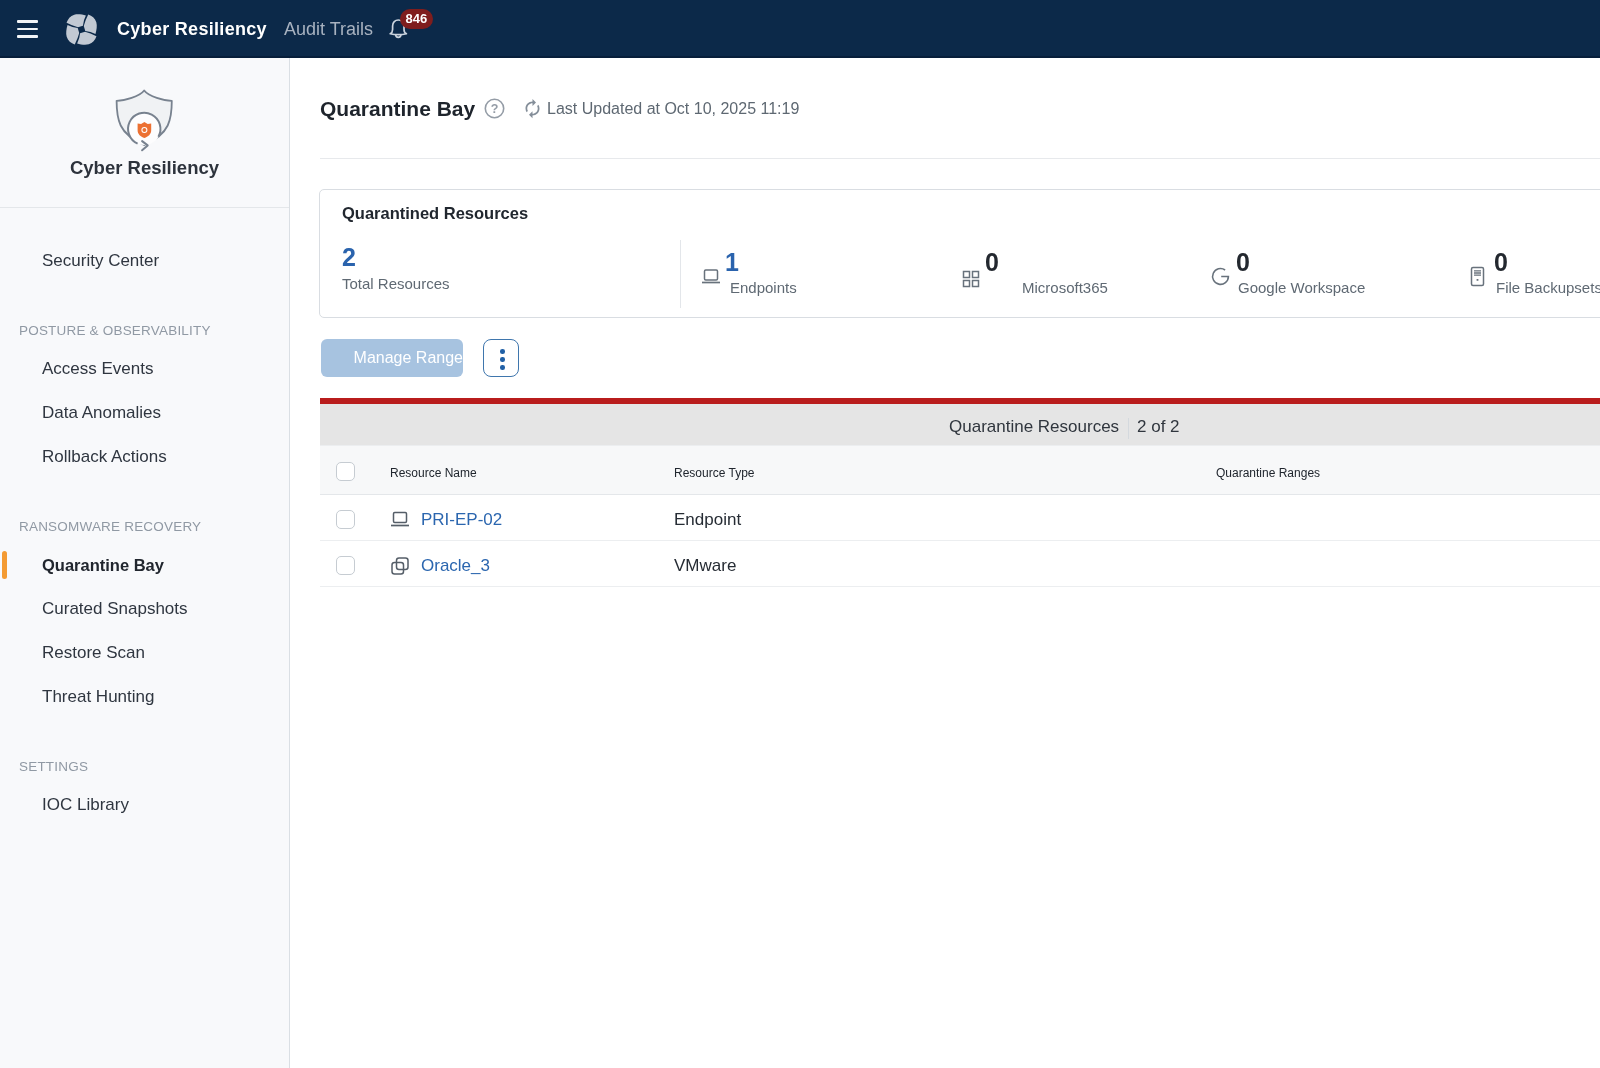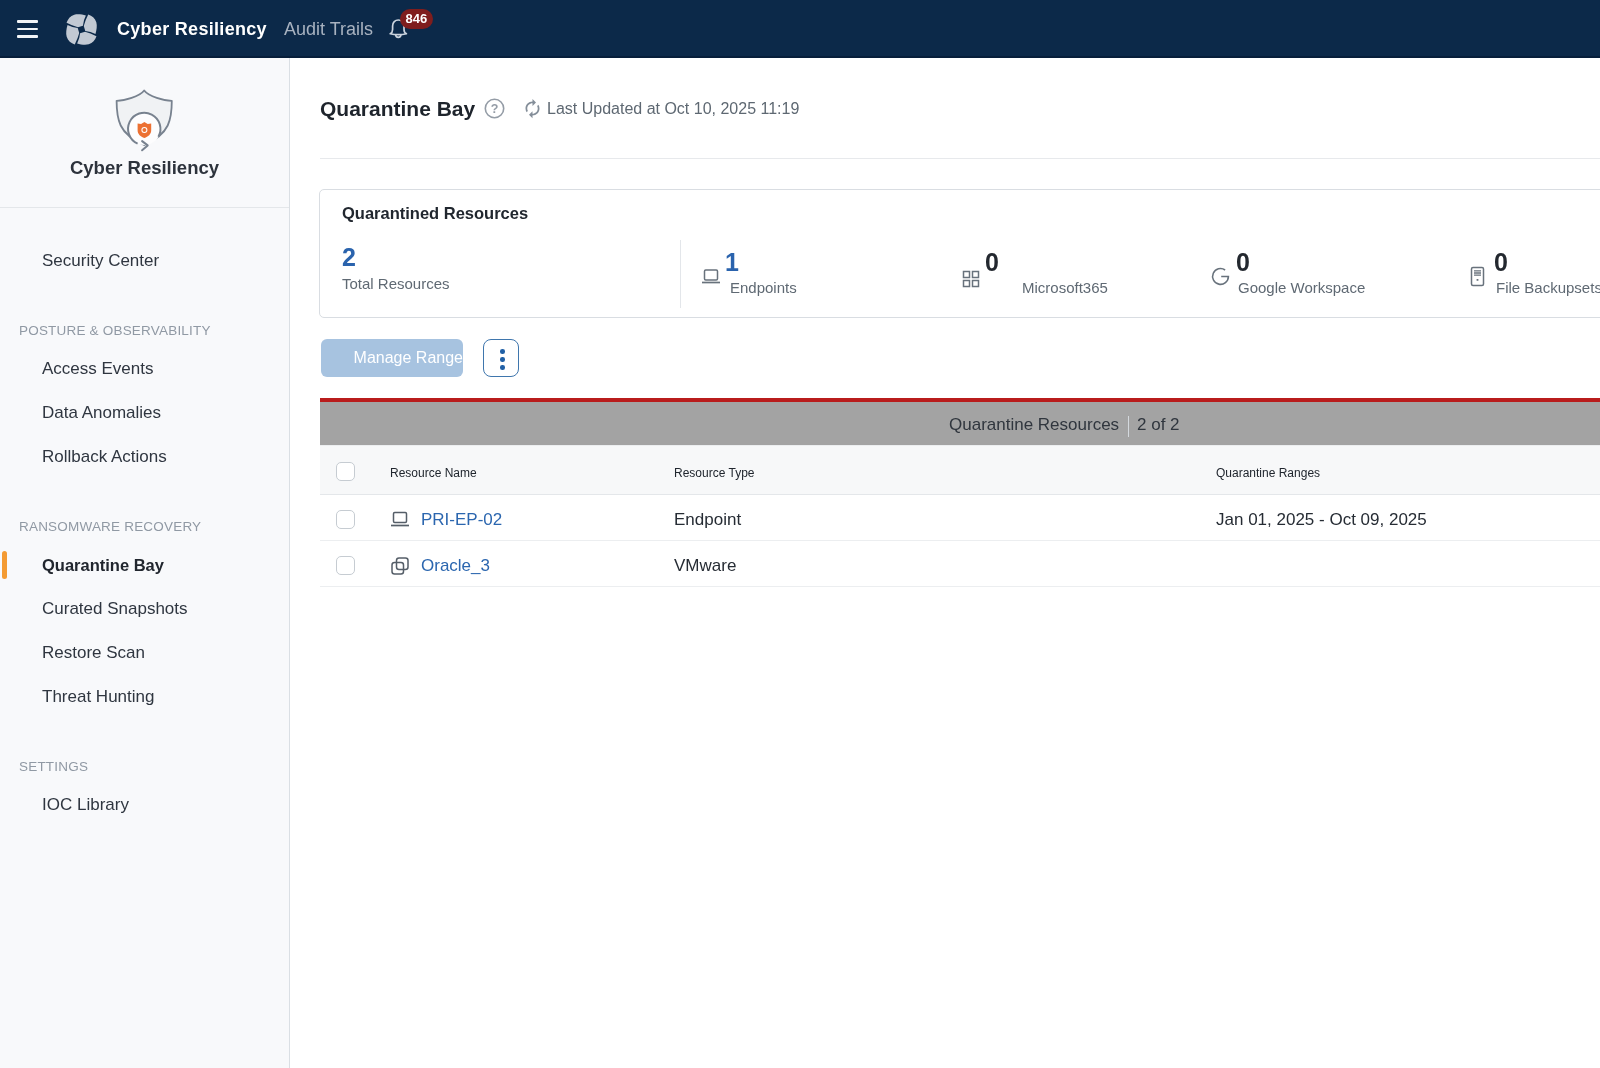--- a/index.html
+++ b/index.html
@@ -49,21 +49,21 @@
 .vdiv { position:absolute; left:360px; top:50px; width:1px; height:68px; background:#e3e6ea; }
 
 .btn-manage { position:absolute; left:30px; top:281px; width:142px; height:38px;
   background:#a7c3e0; border-radius:6px; color:#fff; font-size:16px;
   text-align:right; line-height:38px; }
 .btn-kebab { position:absolute; left:192px; top:281px; width:36px; height:38px;
   background:#fff; border:1px solid #3f76ad; border-radius:8px; }
 .btn-kebab span { position:absolute; left:16px; width:4.5px; height:4.5px; border-radius:50%; background:#2160a6; }
 
 .tblwrap { position:absolute; left:29px; top:340px; width:1280px; }
-.t-toolbar { height:48px; background:#a3a3a3; border-top:4px solid #b91c1c; border-bottom:1px solid #eceef0;
+.t-toolbar { height:48px; background:#e5e5e5; border-top:6px solid #b91c1c; border-bottom:1px solid #eceef0;
   position:relative; }
 .t-toolbar .lbl1 { position:absolute; left:629px; top:13px; font-size:17px; color:#30363e; }
 .t-toolbar .sep { position:absolute; left:808px; top:14px; width:1px; height:21px; background:#d4d9de; }
 .t-toolbar .lbl2 { position:absolute; left:817px; top:13px; font-size:17px; color:#30363e; }
 .t-head { height:49px; background:#f7f8f9; border-bottom:1px solid #e4e7ea; position:relative; }
 .t-row { height:46px; background:#fff; border-bottom:1px solid #eceef0; position:relative; }
 .cb { position:absolute; left:16px; top:50%; margin-top:-8px; width:19px; height:19px;
   background:#fff; border:1px solid #c6ccd2; border-radius:5px; }
 .c-name { position:absolute; left:70px; top:0; height:100%; padding-top:5px; display:flex; align-items:center; }
 .c-type { position:absolute; left:354px; top:0; height:100%; padding-top:5px; display:flex; align-items:center; font-size:17px; color:#262c34; }
@@ -192,21 +192,20 @@
     <div class="t-row">
       <div class="cb"></div>
       <div class="c-name">
         <svg class="rowic" width="20" height="18" viewBox="0 0 20 18" fill="none" stroke="#555e68" stroke-width="1.5">
           <rect x="3.5" y="1.5" width="13" height="10" rx="1.2"></rect>
           <path d="M1 14.5 H19" stroke-width="1.7"></path>
         </svg>
         <span class="link">PRI-EP-02</span>
       </div>
       <div class="c-type">Endpoint</div>
-      <div class="c-range">Jan 01, 2025 - Oct 09, 2025</div>
     </div>
     <div class="t-row">
       <div class="cb"></div>
       <div class="c-name">
         <svg class="rowic" width="20" height="20" viewBox="0 0 20 20" fill="none" stroke="#555e68" stroke-width="1.5">
           <rect x="2" y="6.5" width="11.5" height="11.5" rx="2.5"></rect>
           <rect x="6.5" y="2" width="11.5" height="11.5" rx="2.5"></rect>
         </svg>
         <span class="link">Oracle_3</span>
       </div>

